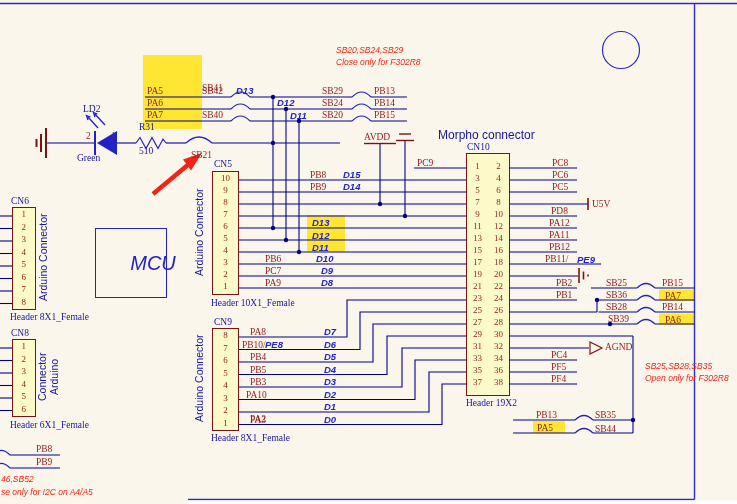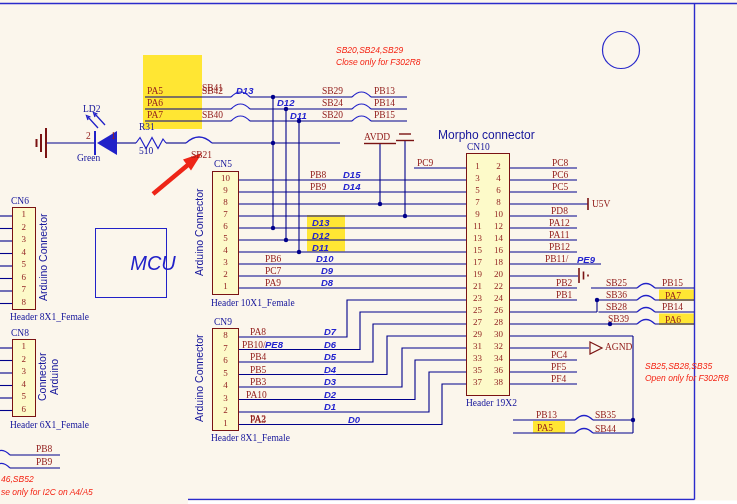--- a/index.html
+++ b/index.html
@@ -348,21 +348,21 @@
   <div class="lbl dl" style="left:324px; top:351px;">D5</div>
   <div class="lbl nl" style="left:250px; top:364.5px;">PB5</div>
   <div class="lbl dl" style="left:324px; top:363.5px;text-decoration:underline;">D4</div>
   <div class="lbl nl" style="left:250px; top:377px;">PB3</div>
   <div class="lbl dl" style="left:324px; top:376px;">D3</div>
   <div class="lbl nl" style="left:246px; top:389.5px;">PA10</div>
   <div class="lbl dl" style="left:324px; top:388.5px;">D2</div>
   <div class="lbl nl" style="left:250px; top:402px;margin-top:12px;">PA2</div>
   <div class="lbl dl" style="left:324px; top:401px;">D1</div>
   <div class="lbl nl" style="left:250px; top:414.5px;">PA3</div>
-  <div class="lbl dl" style="left:324px; top:413.5px;margin-left:24px;">D0</div>
+  <div class="lbl dl" style="left:324px; top:413.5px;">D0</div>
 
   <div class="lbl nl" style="left:364px; top:132px;">AVDD</div>
   <div class="lbl nl" style="left:592px; top:199px;">U5V</div>
   <div class="lbl nl" style="left:605px; top:342px;">AGND</div>
 
   <div class="lbl morpho" style="left:438px; top:128px;">Morpho connector</div>
   <div class="lbl cd" style="left:467px; top:142px;">CN10</div>
   <div class="conn" style="left:466px; top:153px; width:44px; height:243px;">
     <div class="cn10cols">
       <div class="pincol r12">

